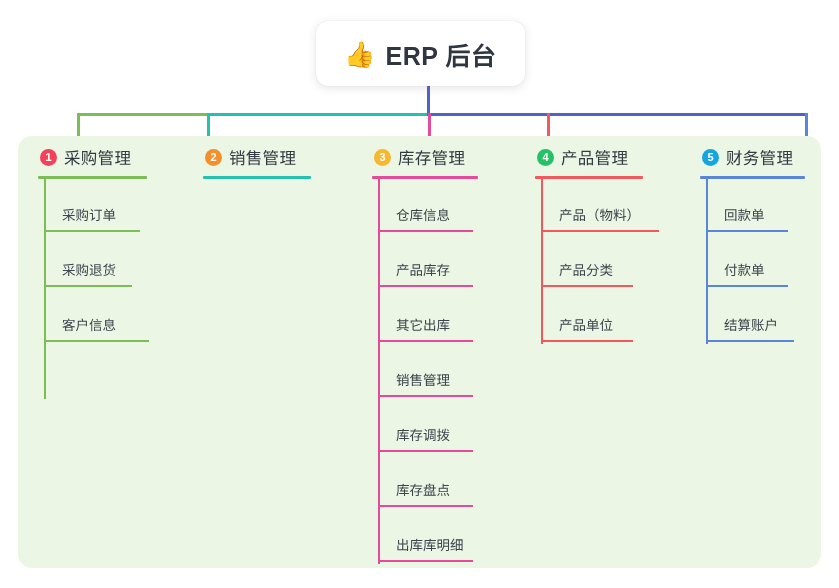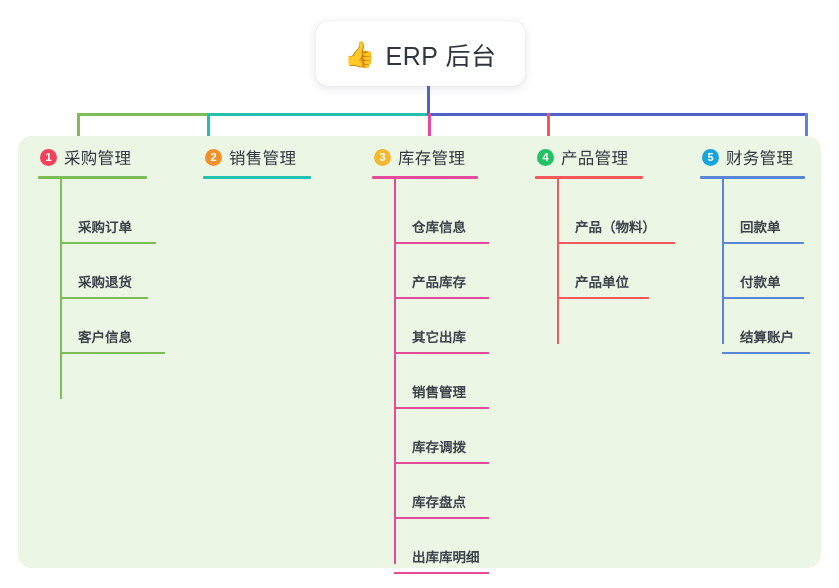--- a/index.html
+++ b/index.html
@@ -38,20 +38,21 @@
     line-height: 1;
     color: #e8a33d;
     display: inline-block;
     transform: translateY(1px);
   }
   #root-title {
     font-size: 25px;
     color: #2f3640;
     letter-spacing: 0.5px;
     white-space: nowrap;
+    font-weight: bold;
   }
 
   
   .conn {
     position: absolute;
   }
   .vline { width: 3px; }
   .hseg  { height: 3px; }
 
   
@@ -94,23 +95,22 @@
     white-space: nowrap;
     letter-spacing: 0.3px;
   }
   .branch-underline {
     height: 3px;
     border-radius: 1px;
     margin-top: 6px;
   }
   .branch-body {
     position: relative;
-    margin-left: 22px;
-    padding-top: 12px;
-    font-weight: bold;
+    margin-left: 6px;
+    padding-top: 0px;
   }
   .spine {
     position: absolute;
     left: 0;
     top: 0;
     width: 2px;
   }
   .leaf {
     position: relative;
     height: 55px;
@@ -227,20 +227,24 @@
         <span class="branch-title">产品管理</span>
       </div>
       <div class="branch-underline" style="background: rgb(244, 87, 92); width: 108px;"></div>
       <div class="branch-body">
         <div class="spine" style="background: rgb(244, 87, 92); height: 165px;"></div>
         <div class="leaf">
           <span class="leaf-label">产品（物料）</span>
           <div class="leaf-underline" style="background: rgb(244, 87, 92); width: 118px;"></div>
         </div>
         <div class="leaf">
+          <span class="leaf-label">产品分类</span>
+          <div class="leaf-underline" style="background: rgb(244, 87, 92); width: 92px;"></div>
+        </div>
+        <div class="leaf">
           <span class="leaf-label">产品单位</span>
           <div class="leaf-underline" style="background: rgb(244, 87, 92); width: 92px;"></div>
         </div>
       </div>
     </div>
     <div class="branch" style="left: 700px;">
       <div class="branch-header">
         <span class="branch-badge" style="background: rgb(23, 165, 224);">5</span>
         <span class="branch-title">财务管理</span>
       </div>

